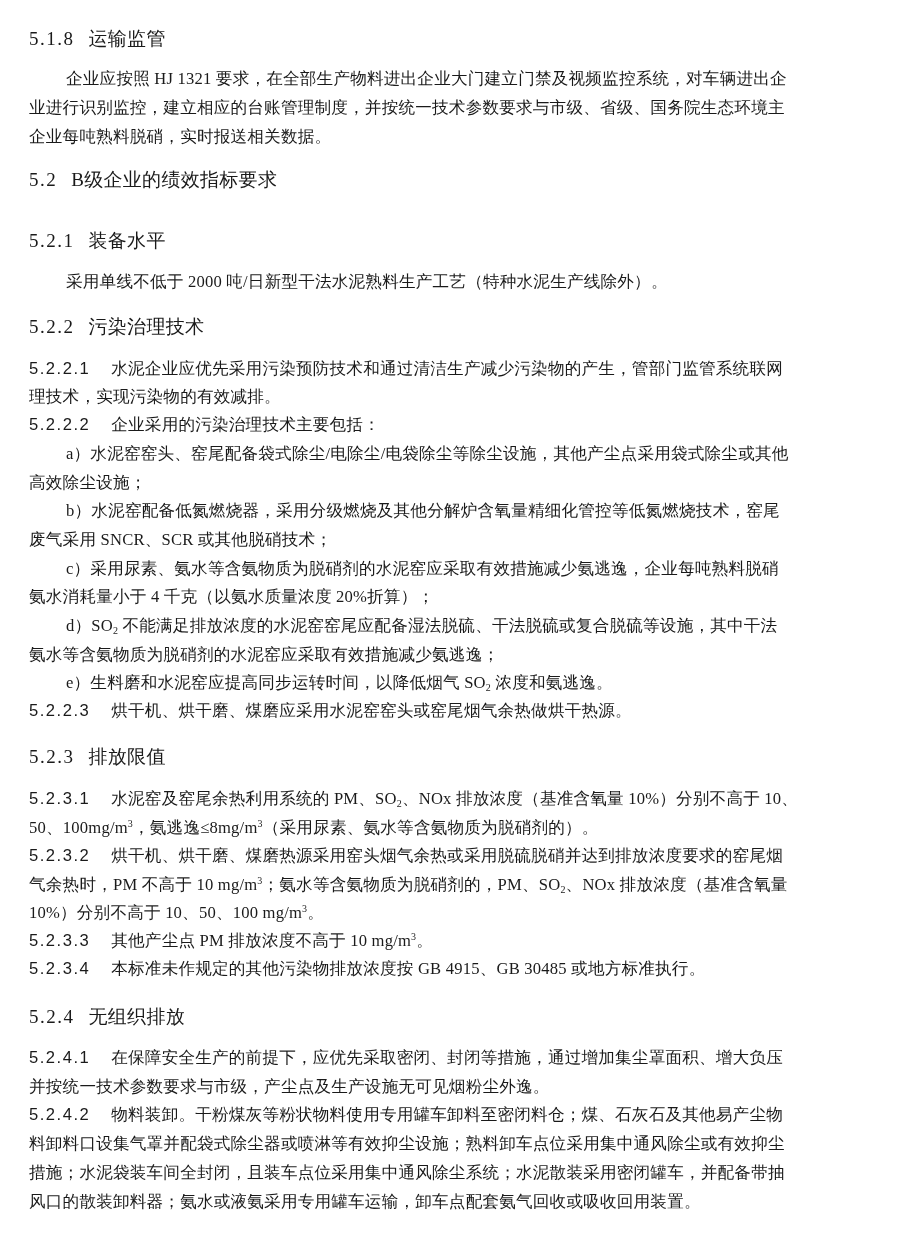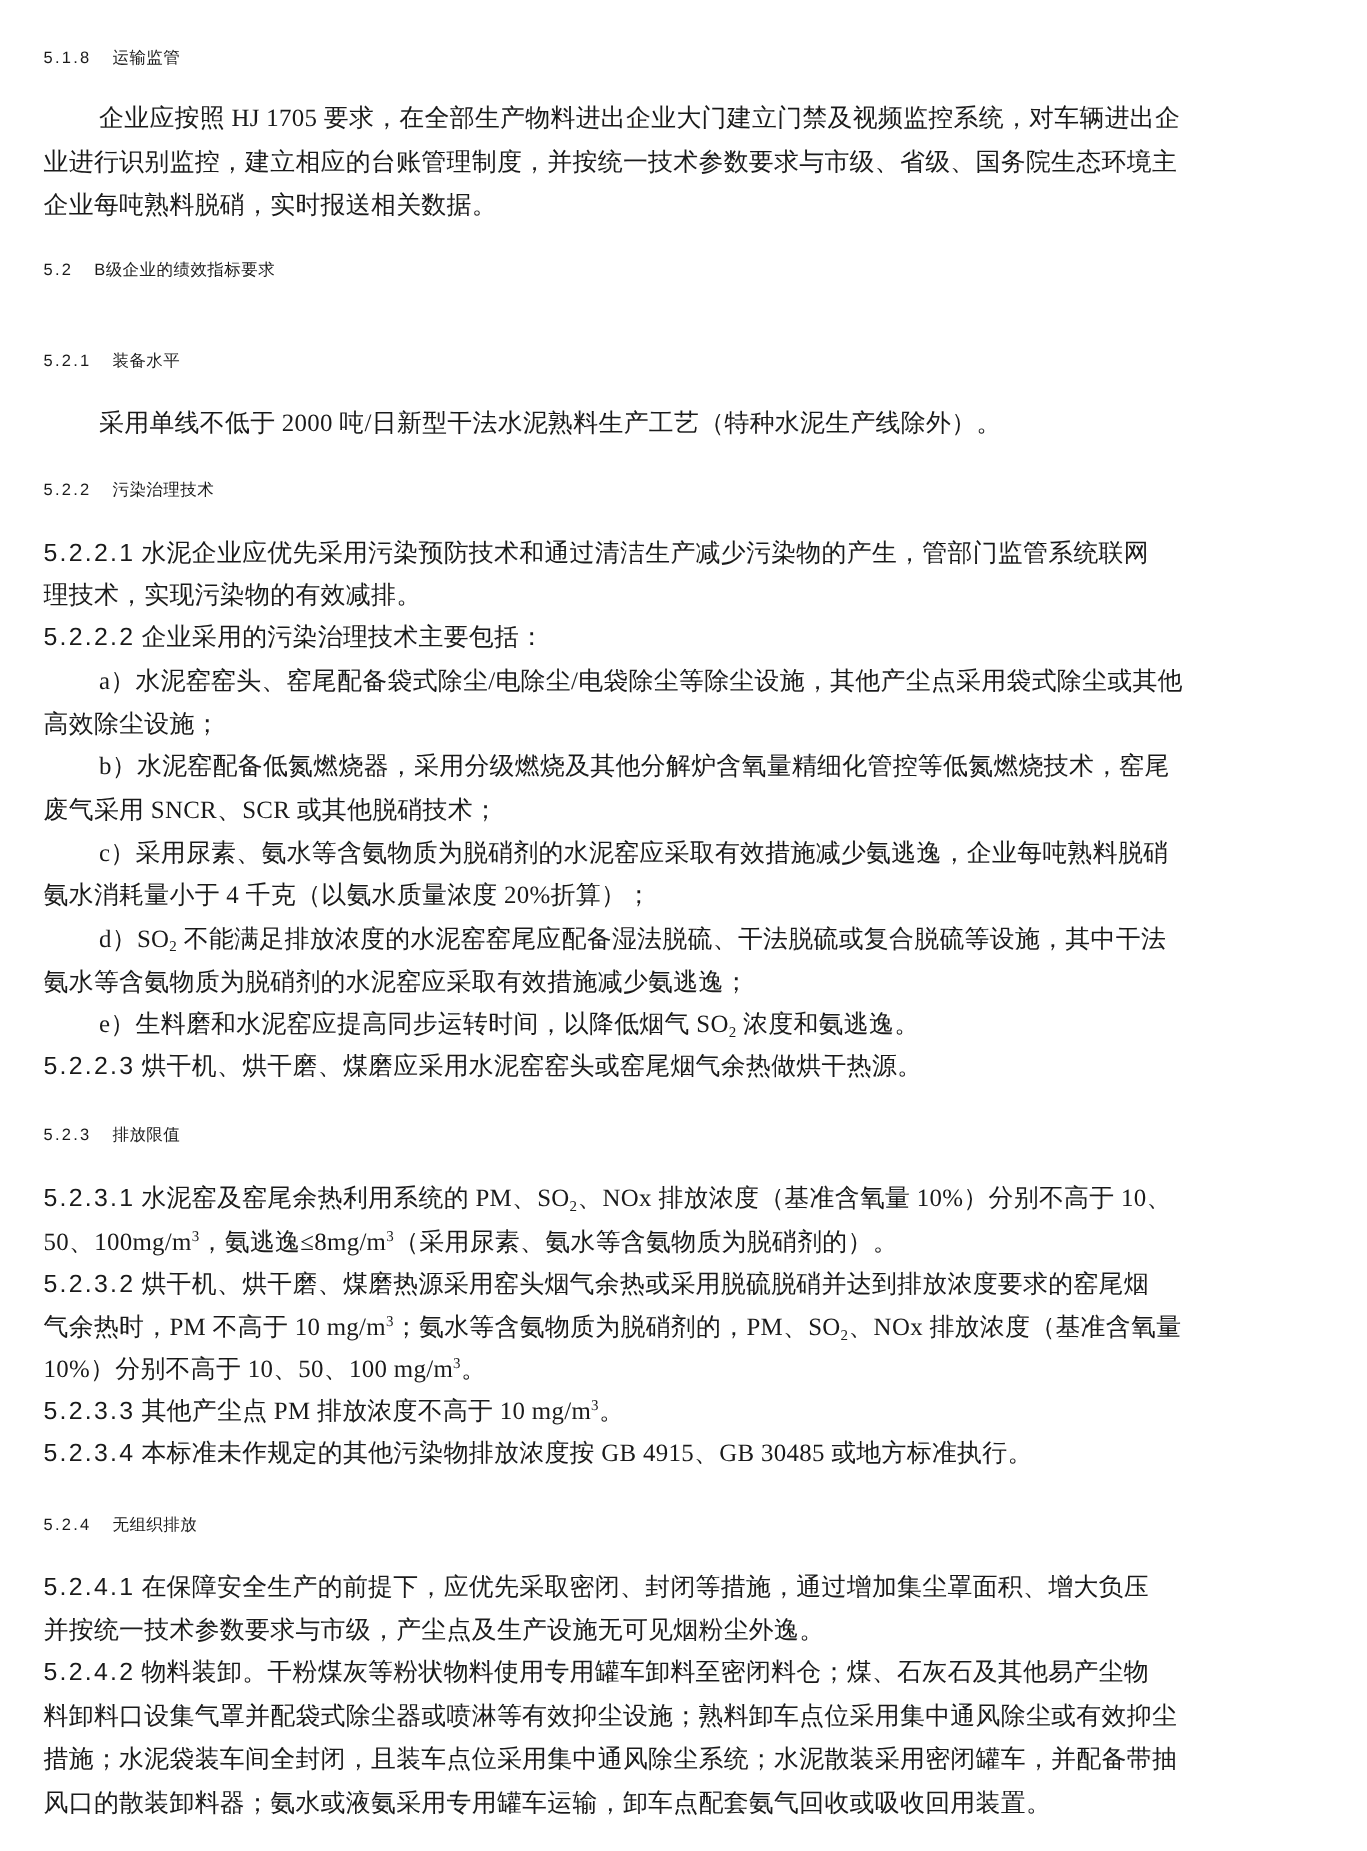--- a/index.html
+++ b/index.html
@@ -17,45 +17,45 @@
     }
     .line {
       position: absolute;
       left: 29px;
       white-space: nowrap;
       font-size: 16.6px;
       line-height: 22px;
       letter-spacing: 0.2px;
     }
     .heading {
-      font-family: Liberation Sans, sans-serif;
-      font-size: 11px;
+      font-family: Liberation Serif, serif;
+      font-size: 19px;
       letter-spacing: 0.3px;
     }
     .indent { left: 66px; }
     .num {
       font-family: "Liberation Sans", "DejaVu Sans", sans-serif;
       letter-spacing: 1.5px;
-      margin-right: 4px;
+      margin-right: 21px;
     }
     .hnum {
       letter-spacing: 1.5px;
       margin-right: 14px;
     }
     sub, sup { font-size: 10px; line-height: 0; }
     sub { vertical-align: -3px; }
     sup { vertical-align: 6px; }
   </style>
 </head>
 <body>
 
 <div class="line heading" style="top:28px">
   <span class="hnum">5.1.8</span><span>运输监管</span>
 </div>
-<div class="line indent" style="top:68px">企业应按照 HJ 1705 要求，在全部生产物料进出企业大门建立门禁及视频监控系统，对车辆进出企</div>
+<div class="line indent" style="top:68px">企业应按照 HJ 1321 要求，在全部生产物料进出企业大门建立门禁及视频监控系统，对车辆进出企</div>
 <div class="line" style="top:97px">业进行识别监控，建立相应的台账管理制度，并按统一技术参数要求与市级、省级、国务院生态环境主</div>
 <div class="line" style="top:126px">企业每吨熟料脱硝，实时报送相关数据。</div>
 
 <div class="line heading" style="top:169px">
   <span class="hnum">5.2</span><span>B级企业的绩效指标要求</span>
 </div>
 
 <div class="line heading" style="top:230px">
   <span class="hnum">5.2.1</span><span>装备水平</span>
 </div>

